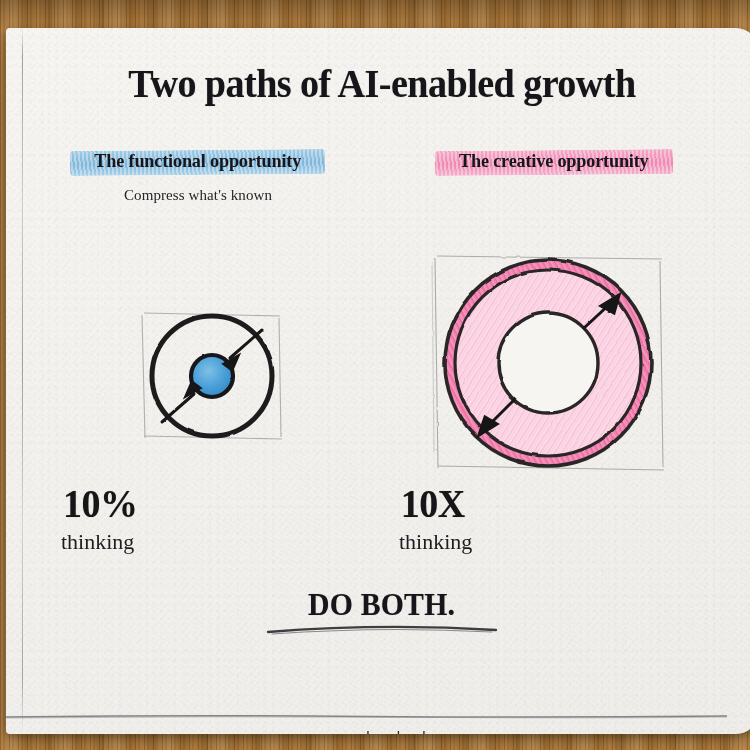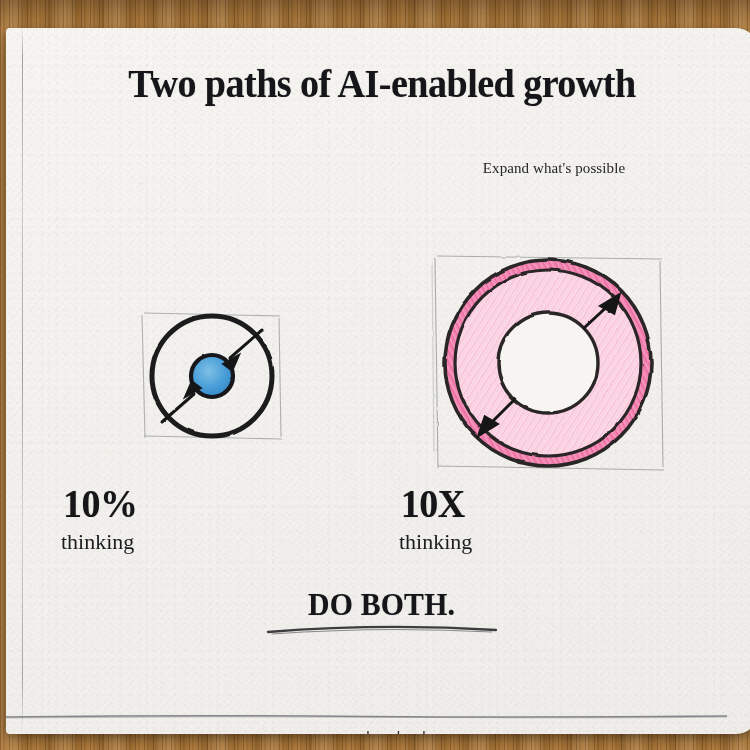--- a/index.html
+++ b/index.html
@@ -153,24 +153,36 @@
   <div class="wood-shadowtop"></div>
 
   <div class="paper">
     <div class="paper-grain"></div>
     <div class="margin-rule"></div>
 
     <div class="content">
 
       <div class="headline">Two paths of AI-enabled growth</div>
 
+      <div class="col col-left">
+        <div class="colhead">
+          <span class="hl-wrap">
+            <span class="hl-band band-blue"></span>
+            <span class="hl-title">The functional opportunity</span>
+          </span>
+          <div class="sub">Compress what's known</div>
+        </div>
+      </div>
 
       <div class="col col-right">
         <div class="colhead">
-          <div class="sub">Expand what's possible</div>
+          <span class="hl-wrap">
+            <span class="hl-band band-pink"></span>
+            <span class="hl-title">The creative opportunity</span>
+          </span>
         </div>
       </div>
 
       <div class="diagram diag-left">
         <svg width="175" height="160" viewBox="0 0 175 160">
           <defs>
             <filter id="rough1" x="-25%" y="-25%" width="150%" height="150%">
               <feTurbulence type="fractalNoise" baseFrequency="0.05" numOctaves="3" seed="7" result="n"></feTurbulence>
               <feDisplacementMap in="SourceGraphic" in2="n" scale="2.2" xChannelSelector="R" yChannelSelector="G"></feDisplacementMap>
             </filter>

